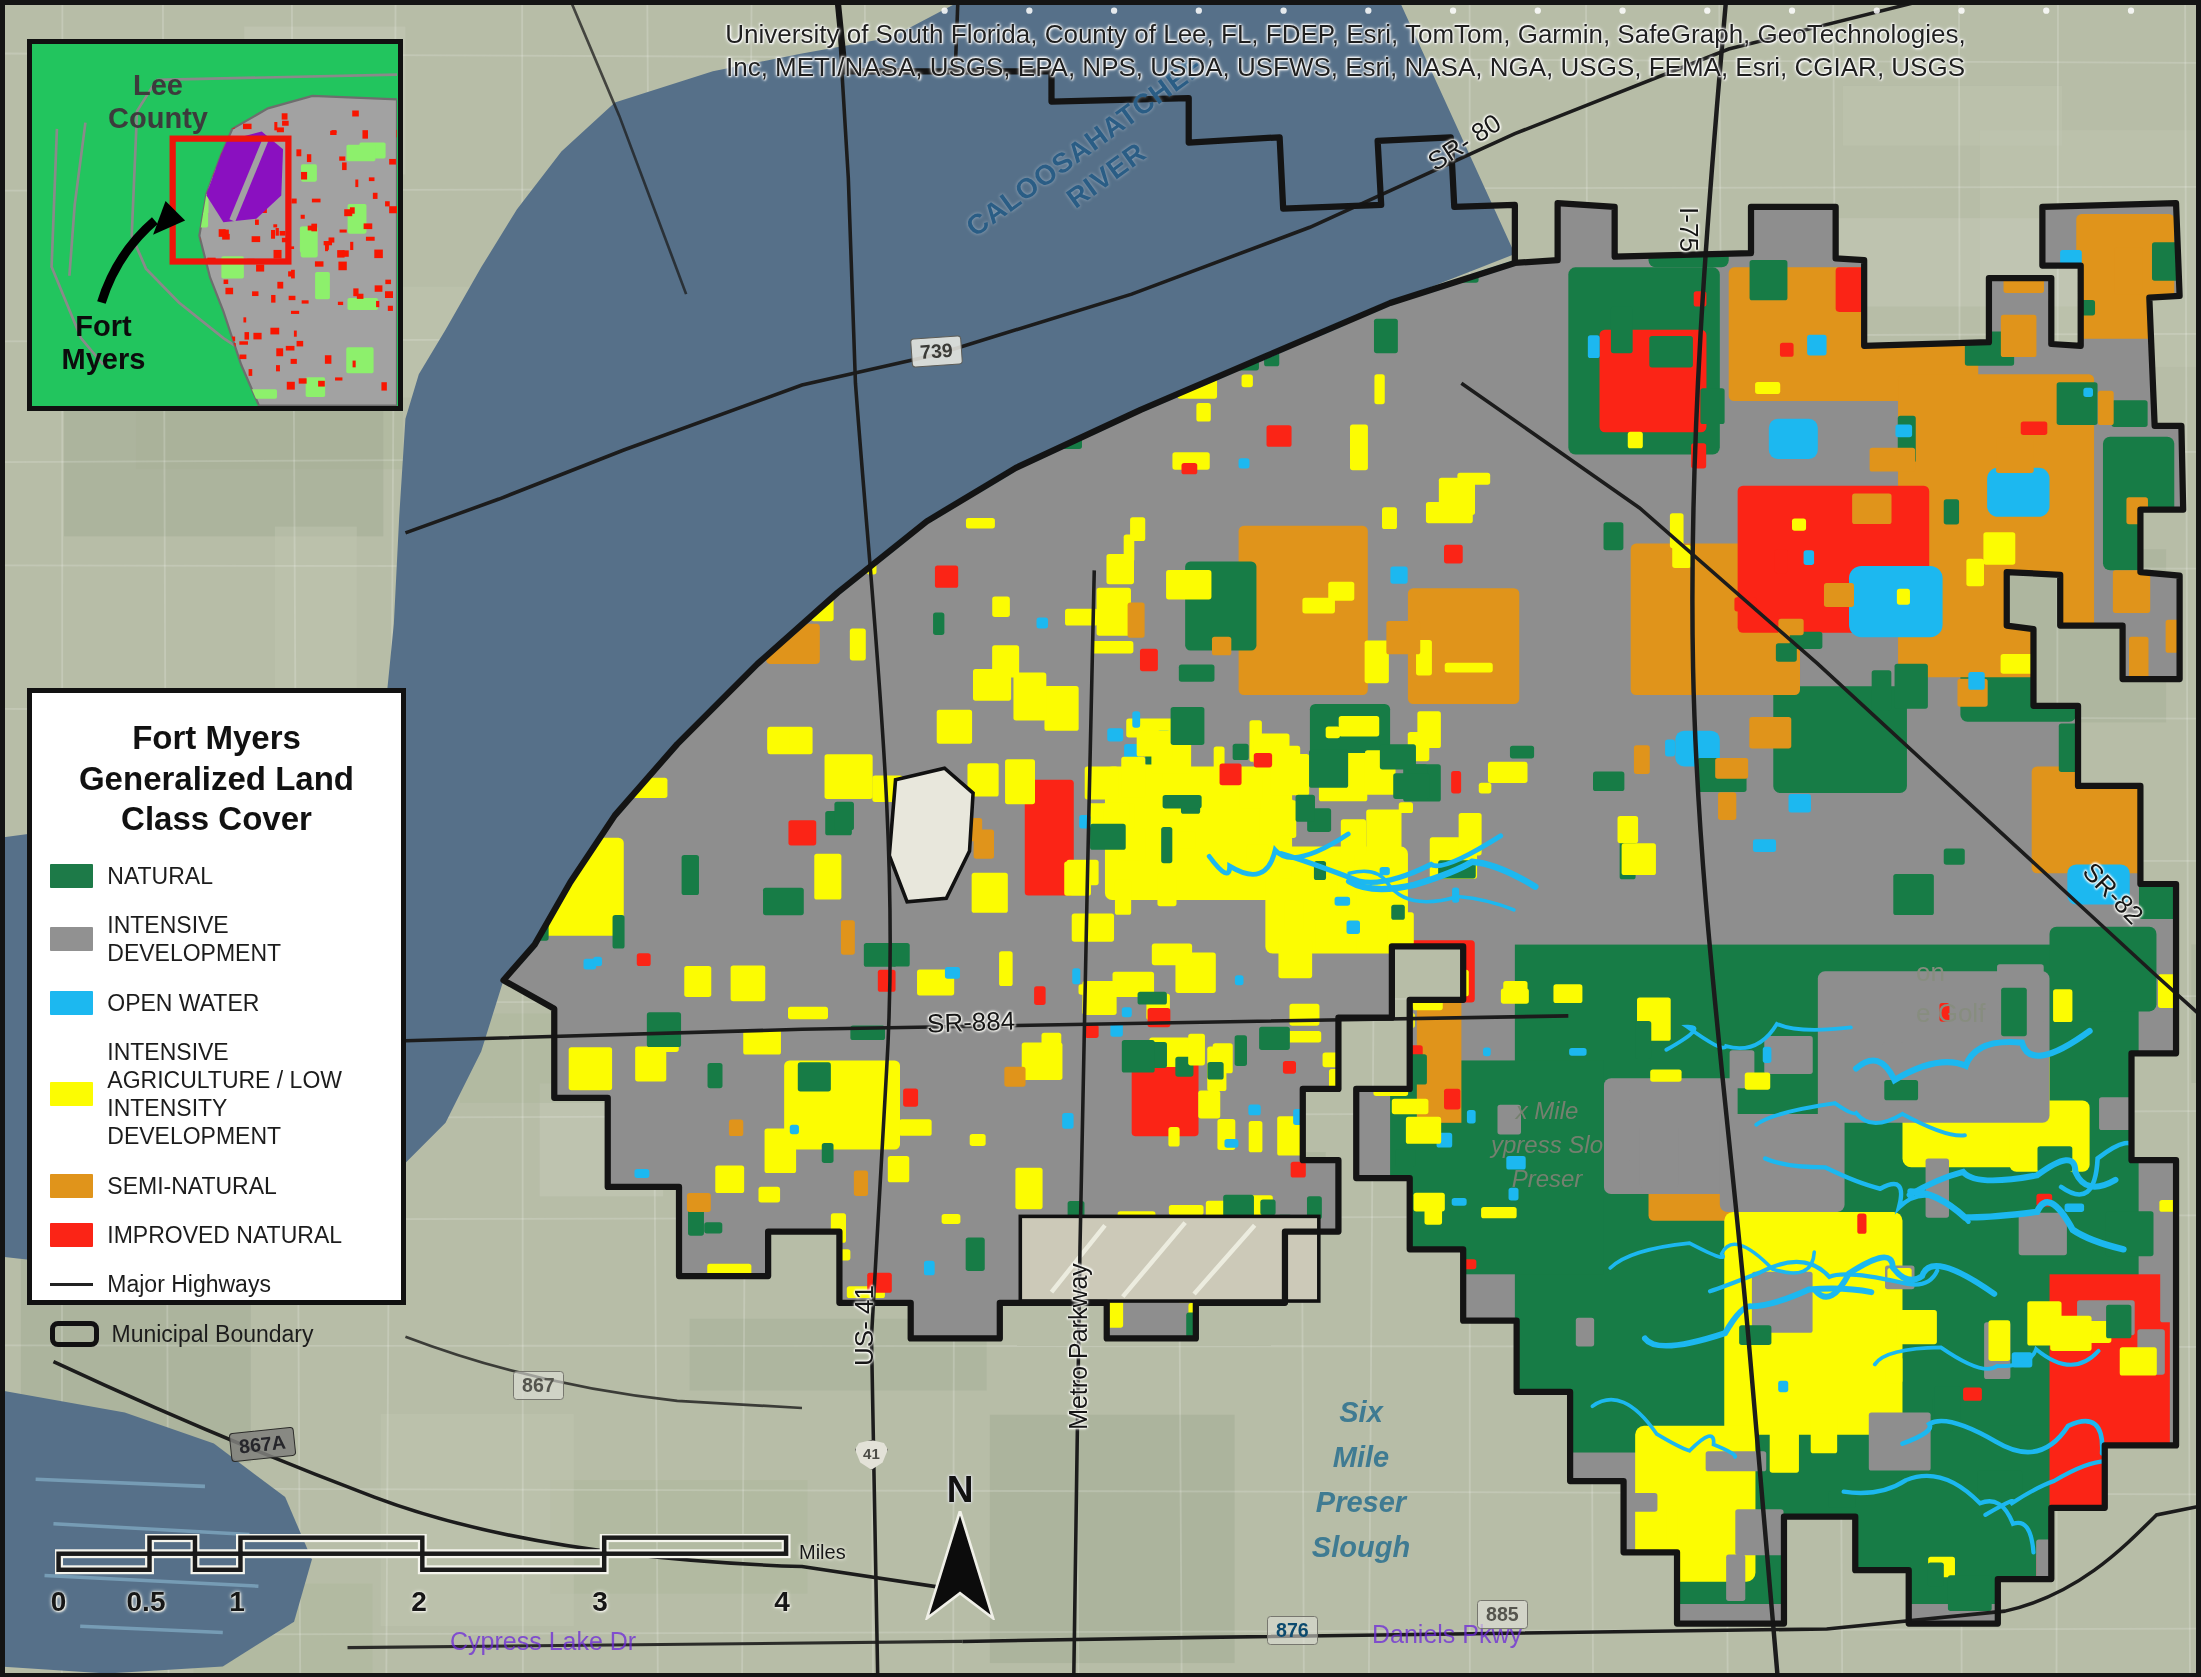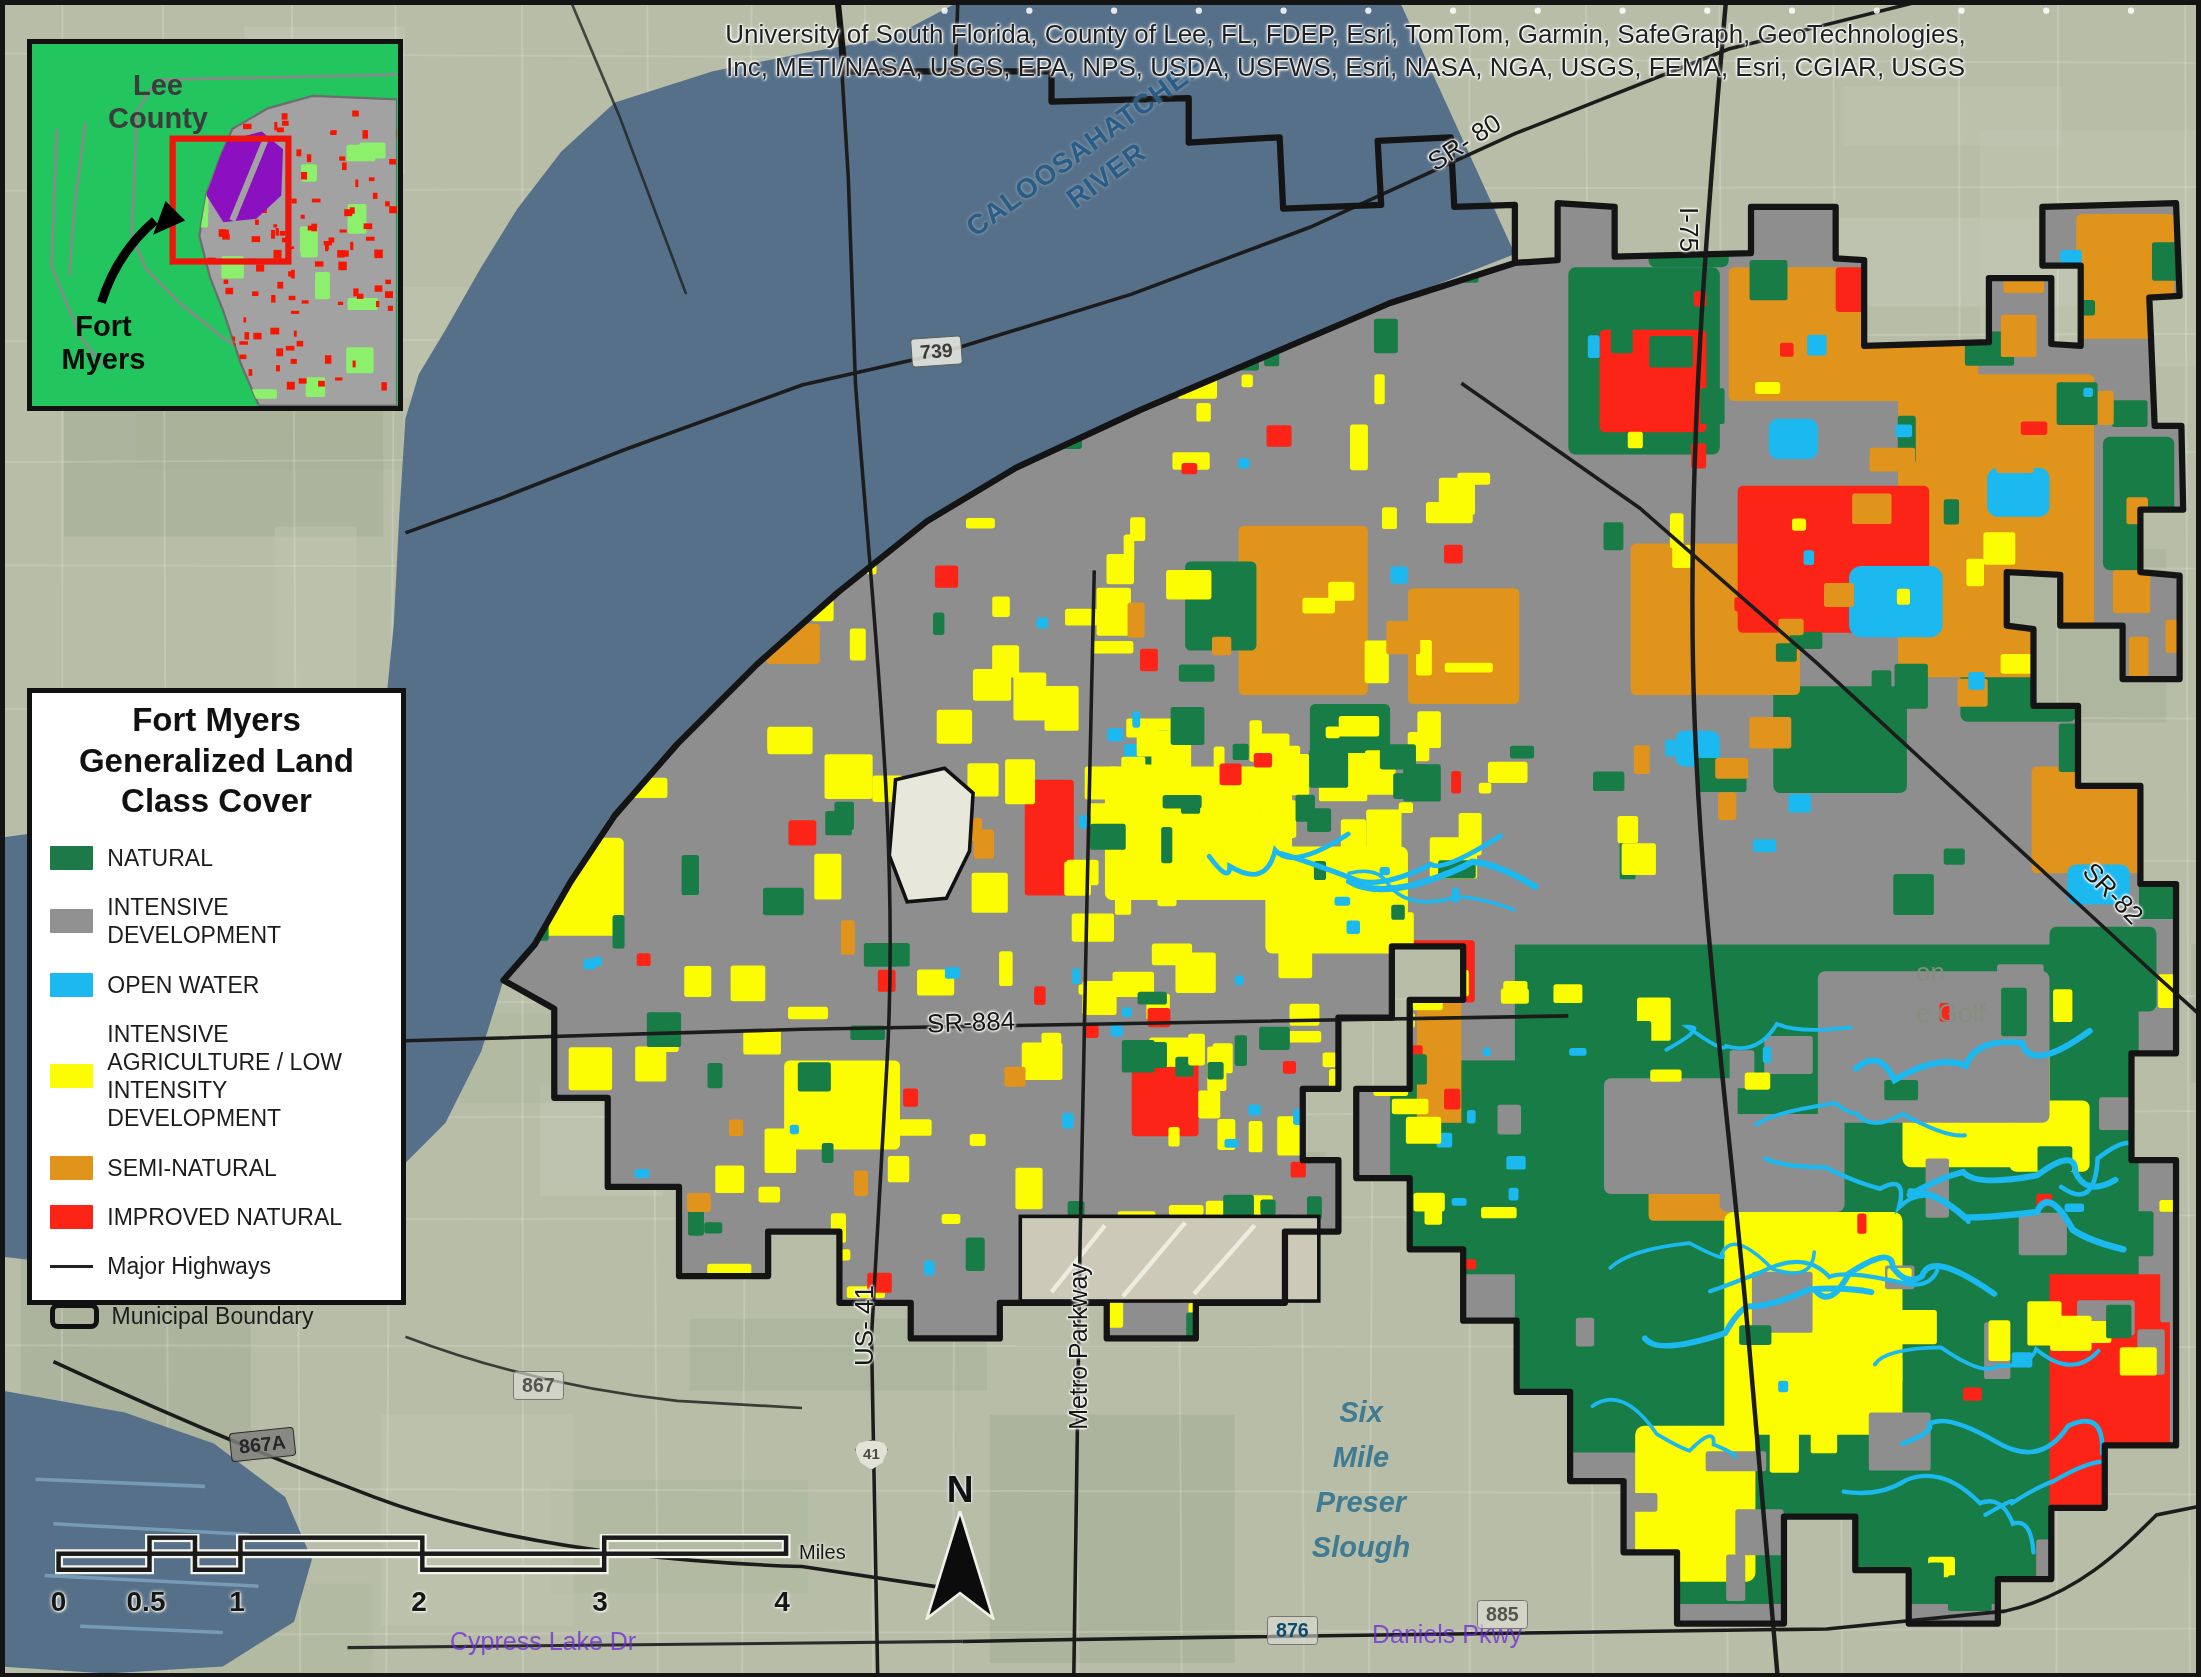--- a/index.html
+++ b/index.html
@@ -54,21 +54,21 @@
 
   
   .inset{position:absolute;left:27px;top:39px;width:376px;height:372px;z-index:20;
     background:#22c55e;border:5.3px solid #111;box-sizing:border-box;}
   .inset-label{position:absolute;font-weight:700;text-align:center;line-height:1.15;}
   .inset-lee{left:59px;top:25px;width:134px;font-size:29px;color:#3c3c3c;}
   .inset-fm{left:18px;top:266px;width:107px;font-size:29px;color:#0c0c0c;}
 
   
   .legend{position:absolute;left:27px;top:688px;width:379px;height:617px;z-index:20;
-    background:#fff;border:5.3px solid #111;box-sizing:border-box;padding:2px 18px;}
+    background:#fff;border:5.3px solid #111;box-sizing:border-box;padding:20px 18px;}
   .legend-title{font-size:33px;font-weight:700;color:#111;text-align:center;line-height:1.22;margin:5.3px 0 23px 0;}
   .leg-row{display:flex;align-items:center;margin:0 0 21.4px 0;}
   .leg-sw{flex:0 0 43px;height:24px;margin-right:14.3px;border-radius:0.9px;}
   .leg-label{font-size:23px;color:#1c1c1c;line-height:28px;}
   .sw-natural{background:#1d7a48;}
   .sw-dev{background:#919191;}
   .sw-water{background:#1cb8f0;}
   .sw-ag{background:#fcfc02;}
   .sw-semi{background:#e0941b;}
   .sw-pasture{background:#fb2416;}
@@ -840,20 +840,25 @@
   <div class="maplabel lbl-metro">Metro Parkway</div>
   <div class="maplabel lbl-faded lbl-cypresslake">Cypress Lake Dr</div>
   <div class="maplabel lbl-faded lbl-daniels">Daniels Pkwy</div>
 
   <div class="maplabel lbl-slough">
     <div>Six</div>
     <div>Mile</div>
     <div>Preser</div>
     <div>Slough</div>
   </div>
+  <div class="maplabel lbl-preserve">
+    <div>x Mile</div>
+    <div>ypress Slo</div>
+    <div>Preser</div>
+  </div>
   <div class="maplabel lbl-golf">
     <div>on</div>
     <div>e Golf</div>
   </div>
 
   <div class="shield shield-739">739</div>
   <div class="shield shield-867">867</div>
   <div class="shield shield-867a">867A</div>
   <div class="shield shield-876">876</div>
   <div class="shield shield-885">885</div>

